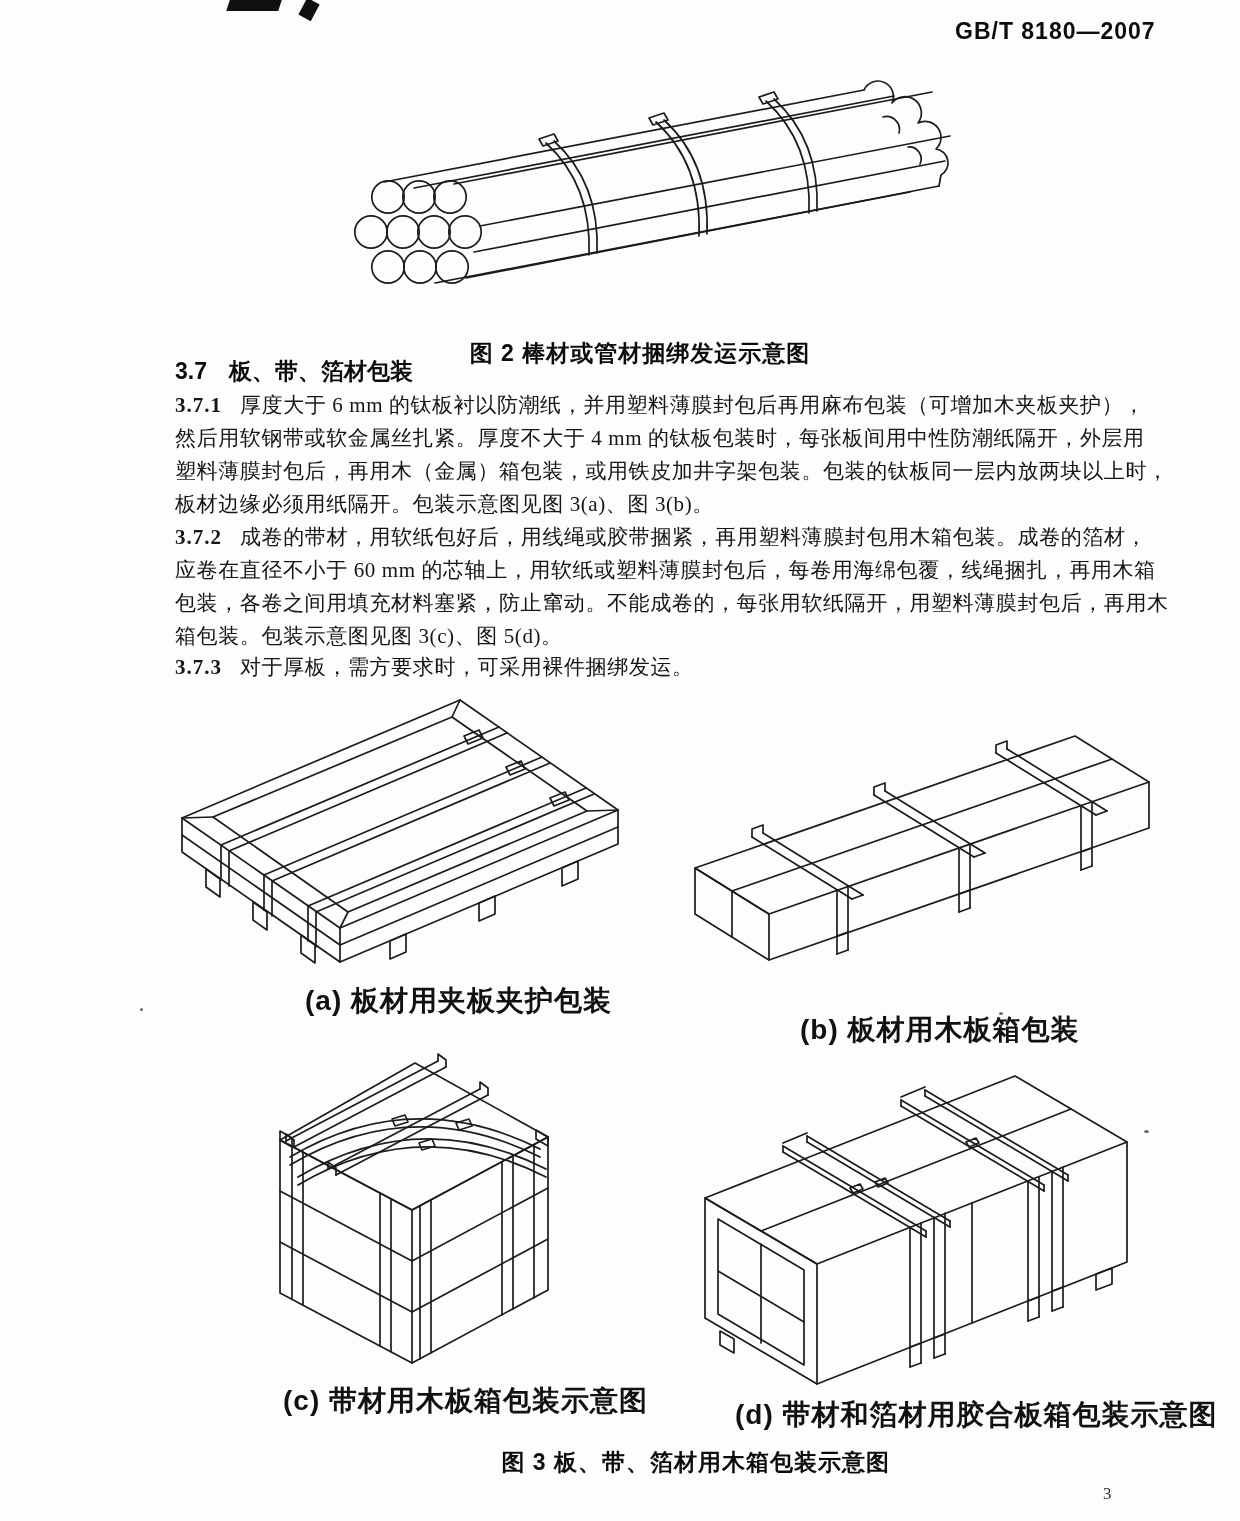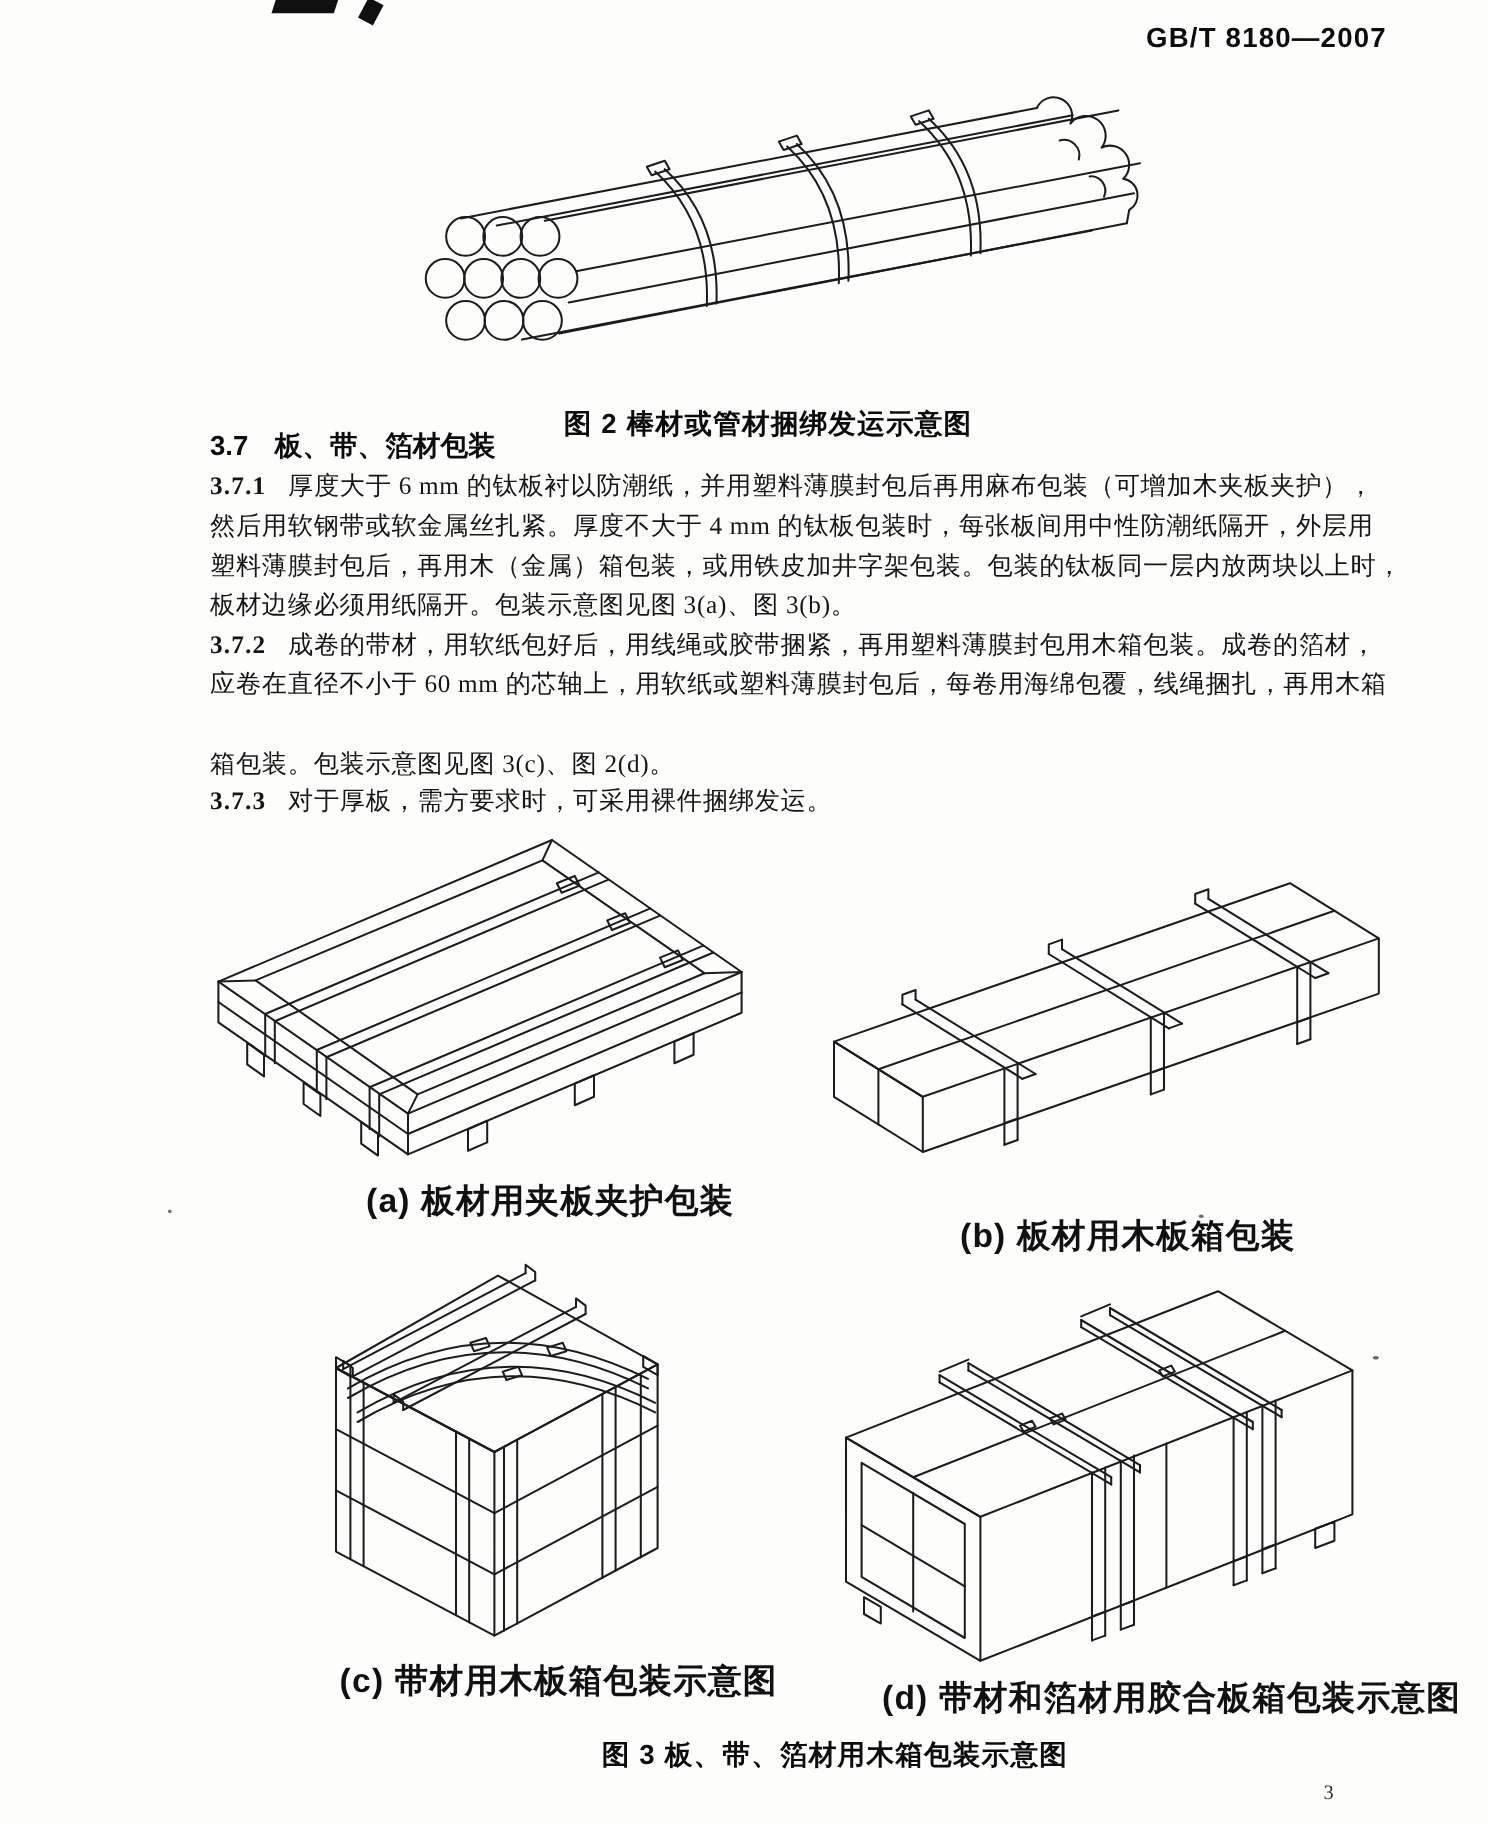--- a/index.html
+++ b/index.html
@@ -115,21 +115,22 @@
     <span class="num">3.7</span><span>板、带、箔材包装</span>
   </div>
 
   <div class="bline" style="top:391px;"><span class="pnum">3.7.1</span><span>厚度大于 6 mm 的钛板衬以防潮纸，并用塑料薄膜封包后再用麻布包装（可增加木夹板夹护），</span></div>
   <div class="bline" style="top:424px;">然后用软钢带或软金属丝扎紧。厚度不大于 4 mm 的钛板包装时，每张板间用中性防潮纸隔开，外层用</div>
   <div class="bline" style="top:457px;">塑料薄膜封包后，再用木（金属）箱包装，或用铁皮加井字架包装。包装的钛板同一层内放两块以上时，</div>
   <div class="bline" style="top:490px;">板材边缘必须用纸隔开。包装示意图见图 3(a)、图 3(b)。</div>
 
   <div class="bline" style="top:523px;"><span class="pnum">3.7.2</span><span>成卷的带材，用软纸包好后，用线绳或胶带捆紧，再用塑料薄膜封包用木箱包装。成卷的箔材，</span></div>
   <div class="bline" style="top:556px;">应卷在直径不小于 60 mm 的芯轴上，用软纸或塑料薄膜封包后，每卷用海绵包覆，线绳捆扎，再用木箱</div>
-  <div class="bline" style="top:622px;">箱包装。包装示意图见图 3(c)、图 2(d)。</div>
+  <div class="bline" style="top:589px;">包装，各卷之间用填充材料塞紧，防止窜动。不能成卷的，每张用软纸隔开，用塑料薄膜封包后，再用木</div>
+  <div class="bline" style="top:622px;">箱包装。包装示意图见图 3(c)、图 5(d)。</div>
 
   <div class="bline" style="top:653px;"><span class="pnum">3.7.3</span><span>对于厚板，需方要求时，可采用裸件捆绑发运。</span></div>
 
   <div class="draw" style="left:170px;top:692px;">
     <svg width="500" height="290" viewBox="0 0 500 290">
 
       <path d="M290,8 L448,118 L170,236 L12,126 Z"></path>
       <path d="M12,126 L12,160 L170,270 L170,236"></path>
       <path d="M170,270 L448,152 L448,118"></path>
 

